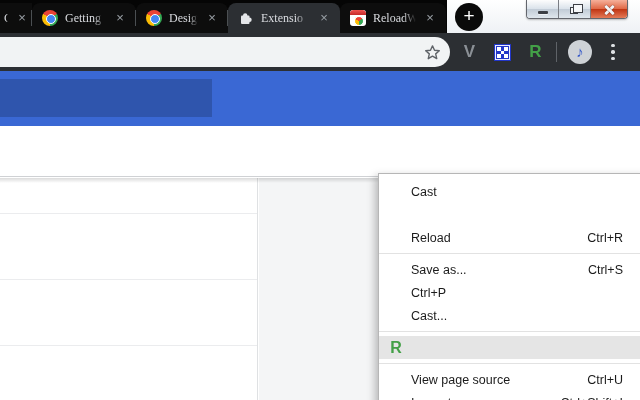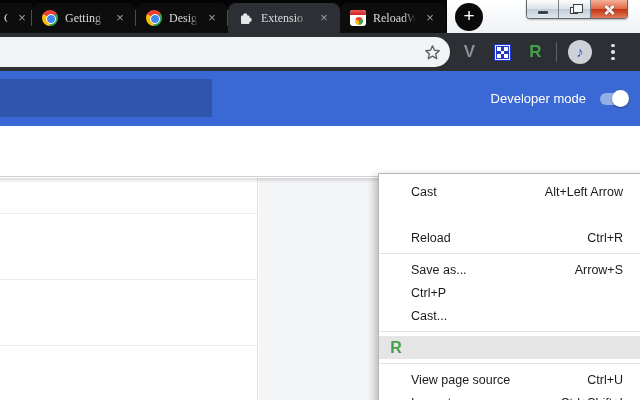--- a/index.html
+++ b/index.html
@@ -209,59 +209,52 @@
     <div class="kebab">
       <i></i>
         <i></i>
         <i></i>
     </div>
   </div>
 </div>
 
 <div class="page-header">
   <div class="header-searchbox"></div>
-  <div class="devmode">
-    <span class="devmode-label">Developer mode</span>
-    <span class="toggle">
-      <span class="toggle-knob"></span>
-    </span>
-  </div>
 </div>
 
 <div class="content">
   <div class="sticky-header"></div>
   <div class="header-shadow"></div>
   <div class="grey-region"></div>
   <div class="list-panel">
     <div class="list-row r1"></div>
     <div class="list-row r2"></div>
     <div class="list-row r3"></div>
   </div>
 </div>
 
 <div class="context-menu">
 
   <div class="menu-item">
     <span class="mi-label">Cast</span>
-    <span class="mi-shortcut">Alt+Left Arrow</span>
   </div>
 
   <div class="menu-item disabled">
   </div>
 
   <div class="menu-item">
     <span class="mi-label">Reload</span>
     <span class="mi-shortcut">Ctrl+R</span>
   </div>
 
   <div class="menu-sep"></div>
 
   <div class="menu-item">
     <span class="mi-label">Save as...</span>
-    <span class="mi-shortcut">Arrow+S</span>
+    <span class="mi-shortcut">Ctrl+S</span>
   </div>
 
   <div class="menu-item">
     <span class="mi-shortcut">Ctrl+P</span>
   </div>
 
   <div class="menu-item">
     <span class="mi-label">Cast...</span>
     <span class="mi-shortcut"></span>
   </div>

